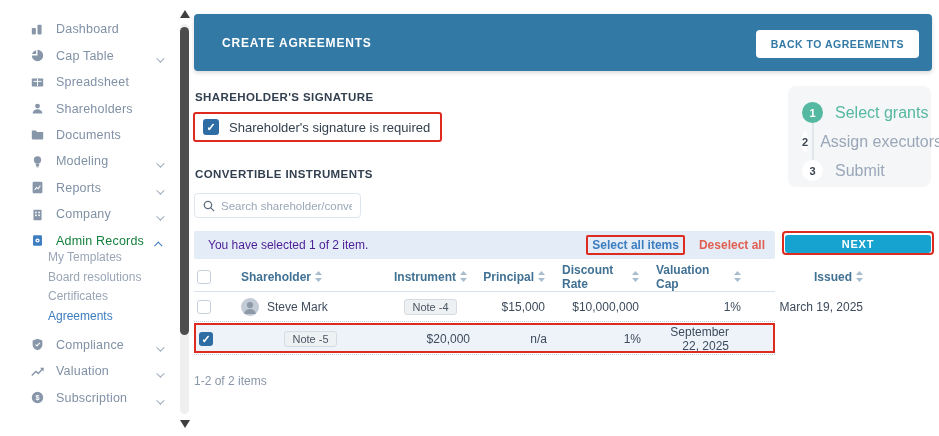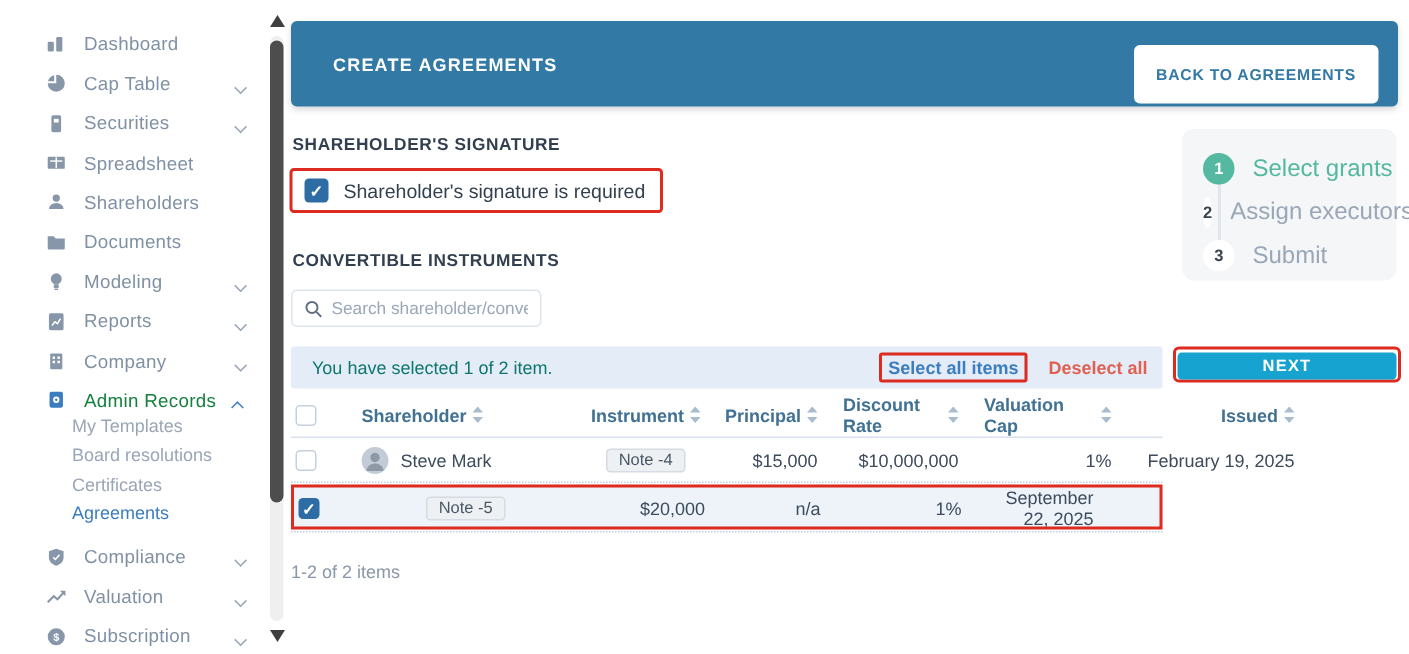--- a/index.html
+++ b/index.html
@@ -27,21 +27,21 @@
   .vs-up, .vs-down { position:absolute; left:2px; width:0; height:0; border-left:5px solid transparent; border-right:5px solid transparent; }
   .vs-up { top:10px; border-bottom:8px solid #3f3f3f; }
   .vs-down { bottom:8px; border-top:8px solid #3f3f3f; }
 
   
   .content { position:absolute; left:193px; top:0; width:746px; height:436px; }
 
   .page-header { position:absolute; left:1px; top:14px; width:738px; height:57px; background:#327aa5;
     border-radius:4px; display:flex; align-items:center; box-shadow:0 2px 4px rgba(0,0,0,.15); }
   .page-title { color:#ffffff; font-size:12px; font-weight:bold; letter-spacing:.8px; margin-left:28px; }
-  .back-btn { position:absolute; right:13px; top:16px; height:39px; padding:0 15px; background:#ffffff; border:none;
+  .back-btn { position:absolute; right:13px; top:16px; height:28px; padding:0 15px; background:#ffffff; border:none;
     border-radius:4px; color:#327aa5; font-size:10.5px; font-weight:bold; letter-spacing:.5px; cursor:pointer;
     font-family:"Liberation Sans", sans-serif; }
 
   .section-heading { position:absolute; font-size:11.5px; font-weight:bold; color:#323f4f; letter-spacing:.4px; }
   .h-sig { left:2px; top:91px; }
   .h-conv { left:2px; top:168px; }
 
   .hl { border:2px solid #dd2b20; }
 
   .sig-box { position:absolute; left:0; top:112px; display:inline-flex; align-items:center; padding:5px 10px 5px 8px; border-radius:3px; }
@@ -52,21 +52,21 @@
   .sig-label { font-size:13px; color:#33414f; margin-left:10px; white-space:nowrap; }
 
   .search-box { position:absolute; left:1px; top:193px; width:167px; height:25px; border:1px solid #dfe5ec; border-radius:4px;
     display:flex; align-items:center; padding:0 8px; background:#fff; }
   .search-box input { border:none; outline:none; width:100%; font-size:11.5px; color:#3d4b5c; margin-left:6px;
     font-family:"Liberation Sans", sans-serif; background:transparent; }
   .search-box input::placeholder { color:#9aa7b8; }
 
   .sel-bar { position:absolute; left:1px; top:231px; width:581px; height:28px; background:#e3ecf7; border-radius:2px;
     display:flex; align-items:center; padding:0 10px 0 14px; }
-  .sel-text { font-size:12px; color:#0f766e; }
+  .sel-text { font-size:12px; color:#4c1d95; }
   .sel-links { margin-left:auto; display:flex; align-items:center; gap:14px; }
   .link-select-all { font-size:12px; font-weight:bold; color:#3c7dc0; padding:1px 4px; border-radius:2px; cursor:pointer; }
   .link-deselect { font-size:12px; font-weight:bold; color:#e06052; cursor:pointer; }
 
   
   .tbl { position:absolute; left:1px; top:262px; width:581px; }
   .trow { display:grid; grid-template-columns:30px 135px 75px 60px 77px 85px 119px; align-items:center; height:30px;gap:17px; }
   .thead { border-bottom:1px solid #d9e2ec; }
   .th { font-size:12px; font-weight:bold; color:#417193; display:flex; align-items:center; gap:4px; }
   .th.c { justify-content:center; }
@@ -122,30 +122,20 @@
           <path d="M8 8 V1 A7 7 0 1 1 1 8 Z" fill="#8796a9"></path>
           <path d="M6.3 1.5 A7 7 0 0 0 1.2 6.3 L6.3 6.3 Z" fill="#8796a9"></path>
         </svg>
       </span>
     <span class="nav-label">Cap Table</span>
     <span class="chev down"></span>
   </div>
   <div class="nav-item">
     <span class="nav-icon">
         <svg width="13" height="13" viewBox="0 0 16 16">
-          <rect x="4" y="1" width="8" height="14" rx="1.5" fill="#8796a9"></rect>
-          <rect x="6" y="4" width="4" height="3" fill="#ffffff"></rect>
-        </svg>
-      </span>
-    <span class="nav-label">Securities</span>
-    <span class="chev down"></span>
-  </div>
-  <div class="nav-item">
-    <span class="nav-icon">
-        <svg width="13" height="13" viewBox="0 0 16 16">
           <rect x="1" y="3" width="14" height="10" rx="1" fill="#8796a9"></rect>
           <rect x="3" y="6" width="10" height="1.2" fill="#fff"></rect>
           <rect x="7.4" y="3.5" width="1.2" height="9" fill="#fff"></rect>
         </svg>
       </span>
     <span class="nav-label">Spreadsheet</span>
   </div>
   <div class="nav-item">
     <span class="nav-icon">
         <svg width="13" height="13" viewBox="0 0 16 16">
@@ -356,21 +346,21 @@
           <span class="avatar"><svg width="18" height="18" viewBox="0 0 18 18">
               <circle cx="9" cy="7" r="3.1" fill="#8e99a8"></circle>
               <path d="M3.2 16 a5.8 5 0 0 1 11.6 0 Z" fill="#8e99a8"></path>
             </svg></span>
           <span>Steve Mark</span>
         </div>
       <div class="td c"><span class="badge">Note -4</span></div>
       <div class="td r">$15,000</div>
       <div class="td r">$10,000,000</div>
       <div class="td r">1%</div>
-      <div class="td r pad-r">February 19, 2025</div>
+      <div class="td r pad-r">March 19, 2025</div>
     </div>
 
     <div class="trow row2">
       <div class="cell-check">
           <span class="cbx checked cbx-sm">✓</span>
         </div>
       <div class="td c"><span class="badge">Note -5</span></div>
       <div class="td r">$20,000</div>
       <div class="td r">n/a</div>
       <div class="td r">1%</div>

